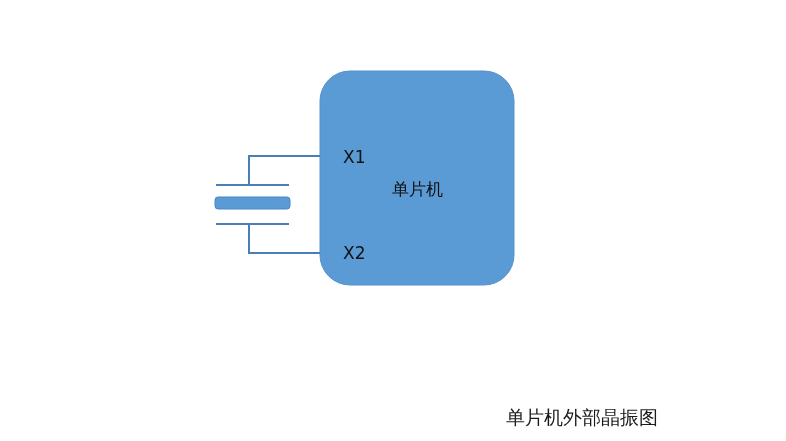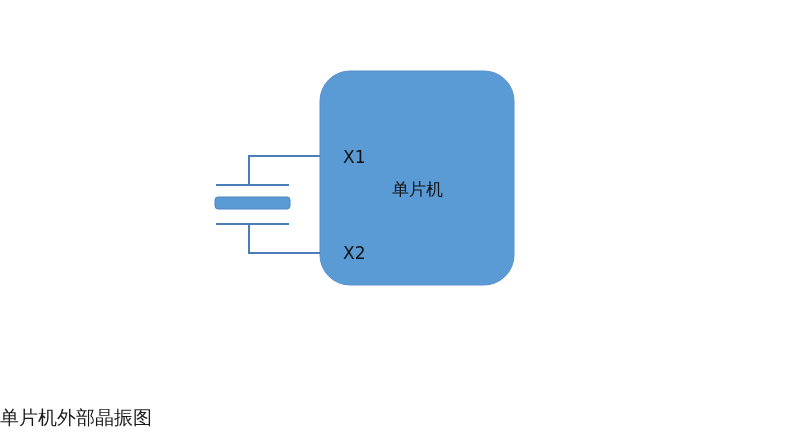--- a/index.html
+++ b/index.html
@@ -1,21 +1,21 @@
 <!DOCTYPE html>
 <html><head>
   <meta charset="utf-8">
   <style>
     html, body { margin: 0; padding: 0; background: #ffffff; }
     body { width: 786px; height: 441px; position: relative; overflow: hidden;
            font-family: "Liberation Sans", "DejaVu Sans", sans-serif; }
     #diagram { position: absolute; left: 0; top: 0; width: 786px; height: 441px; }
     .mcu-label { font-family: "DejaVu Sans", "Liberation Sans", sans-serif; }
     .caption {
-      position: absolute; left: 0; top: 405px; width: 658px; text-align: left;
+      position: absolute; left: 0; top: 405px; width: 658px; text-align: right;
       font-family: "DejaVu Sans", "Liberation Sans", sans-serif;
       font-size: 19px; color: #1a1a1a; letter-spacing: 0px;
     }
   </style>
 </head>
 <body>
 
 <svg id="diagram" width="786" height="441" viewBox="0 0 786 441" xmlns="http://www.w3.org/2000/svg">
 
   <rect x="320" y="71" width="194" height="214" rx="30" ry="30" fill="#5b9bd5" stroke="#5690cc" stroke-width="1"></rect>

